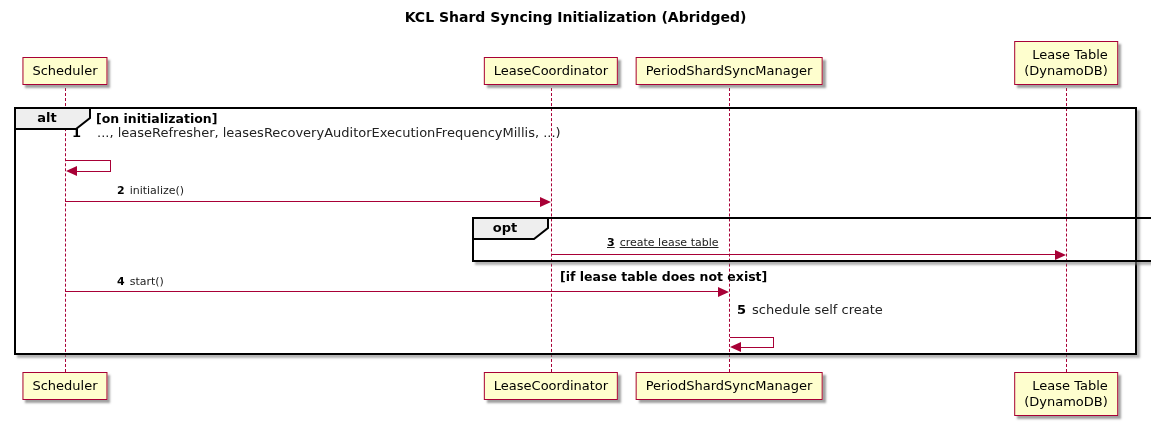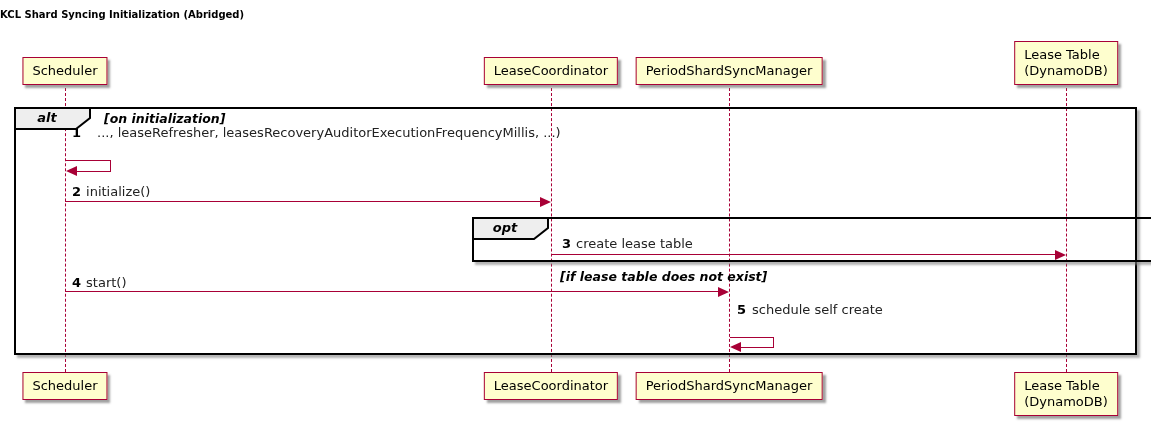--- a/index.html
+++ b/index.html
@@ -1,39 +1,39 @@
 <!DOCTYPE html>
 <html style="--participant-fill: #FEFECE; --participant-border: #A80036; --arrow: #A80036; --frame-border: #000000; --frame-label-fill: #EEEEEE;"><head>
 <meta charset="utf-8">
 <style>
   * { margin:0; padding:0; box-sizing:border-box; }
   body { background:#ffffff; font-family:"DejaVu Sans","Liberation Sans",sans-serif; }
   .canvas { position:relative; width:1151px; height:429px; background:#fff; overflow:hidden; color:#1a1a1a; }
 
-  .title { position:absolute; left:0; top:9px; width:100%; text-align:left;
-           font-size:10px; font-weight:bold; color:#000; }
+  .title { position:absolute; left:0; top:9px; width:100%; text-align:center;
+           font-size:14px; font-weight:bold; color:#000; }
 
   .lifeline { position:absolute; top:88px; height:284px; width:0;
               border-left:1px dashed var(--participant-border,#A80036); z-index:1; }
 
   .pbox { position:absolute; transform:translateX(-50%);
           background:var(--participant-fill,#FEFECE);
           border:1.5px solid var(--participant-border,#A80036);
           box-shadow:3px 3px 2px rgba(130,130,130,0.75);
-          padding:5px 9px; font-size:13px; line-height:16px; text-align:left;
+          padding:5px 9px; font-size:13px; line-height:16px; text-align:right;
           white-space:nowrap; z-index:4; color:#000; }
 
   .frame { position:absolute; border:2px solid var(--frame-border,#000);
-           box-shadow:3px 3px 2px rgba(130,130,130,0.6); z-index:2; background:transparent;font-style:italic; }
+           box-shadow:3px 3px 2px rgba(130,130,130,0.6); z-index:2; background:transparent; }
   .frame-label-shape { position:absolute; left:-2px; top:-2px; z-index:3; }
   .frame-label-text { position:absolute; left:0; top:1px; width:62px; text-align:center;
                       font-size:13px; font-weight:bold; color:#000; z-index:4; }
   .frame-cond { position:absolute; top:2px; font-size:12.5px; font-weight:bold; color:#000; z-index:4; white-space:nowrap; }
 
-  .msg { position:absolute; font-size:13px; color:#222; white-space:nowrap; z-index:3; }
+  .msg { position:absolute; font-size:11px; color:#222; white-space:nowrap; z-index:3;margin-left:45px; }
   .msg .num { font-weight:bold; margin-right:5px; color:#000; }
   .msg-multi { position:absolute; display:flex; align-items:center; z-index:3;
                font-size:13px; color:#222; white-space:nowrap; }
   .msg-multi .num { font-weight:bold; margin-right:6px; color:#000; }
   .msg-multi .l2 { padding-left:10px; }
 
   .hline { position:absolute; height:0; border-top:1.5px solid var(--arrow,#A80036); z-index:3; }
   .vline { position:absolute; width:0; border-left:1.5px solid var(--arrow,#A80036); z-index:3; }
   .arr-r { position:absolute; width:0; height:0; border-top:5px solid transparent;
            border-bottom:5px solid transparent; border-left:11px solid var(--arrow,#A80036); z-index:3; }
@@ -50,21 +50,21 @@
   <div class="lifeline" style="left:65px;"></div>
   <div class="lifeline" style="left:551px;"></div>
   <div class="lifeline" style="left:729px;"></div>
   <div class="lifeline" style="left:1066px;"></div>
 
   <div class="frame" style="left:14px; top:107px; width:1123px; height:248px;">
     <svg class="frame-label-shape" width="78" height="23">
       <polygon points="1,1 76,1 76,11 62,22 1,22" fill="#EEEEEE" stroke="#000000" stroke-width="2"></polygon>
     </svg>
     <span class="frame-label-text">alt</span>
-    <span class="frame-cond" style="left:80px;margin-left:8px;">[on initialization]</span>
+    <span class="frame-cond" style="left:80px;">[on initialization]</span>
   </div>
 
   <div class="frame" style="left:472px; top:217px; width:712px; height:45px;">
     <svg class="frame-label-shape" width="78" height="23">
       <polygon points="1,1 76,1 76,11 62,22 1,22" fill="#EEEEEE" stroke="#000000" stroke-width="2"></polygon>
     </svg>
     <span class="frame-label-text">opt</span>
     <span class="frame-cond" style="left:86px;margin-top:48px;">[if lease table does not exist]</span>
   </div>
 
@@ -80,21 +80,21 @@
     <div class="hline" style="left:74px; top:170.5px; width:37px;"></div>
     <div class="arr-l" style="left:66px; top:166px;"></div>
   </div>
 
   <div class="msg" style="left:72px; top:184px;">
     <span class="num">2</span><span>initialize()</span>
   </div>
   <div class="hline" style="left:65px; top:201px; width:478px;"></div>
   <div class="arr-r" style="left:540px; top:197px;"></div>
 
-  <div class="msg" style="left:562px; top:236px;">
+  <div class="msg" style="left:562px; top:236px;text-decoration:underline;">
     <span class="num">3</span><span>create lease table</span>
   </div>
   <div class="hline" style="left:551px; top:254px; width:505px;"></div>
   <div class="arr-r" style="left:1055px; top:250px;"></div>
 
   <div class="msg" style="left:72px; top:275px;">
     <span class="num">4</span><span>start()</span>
   </div>
   <div class="hline" style="left:65px; top:291px; width:656px;"></div>
   <div class="arr-r" style="left:718px; top:287px;"></div>

